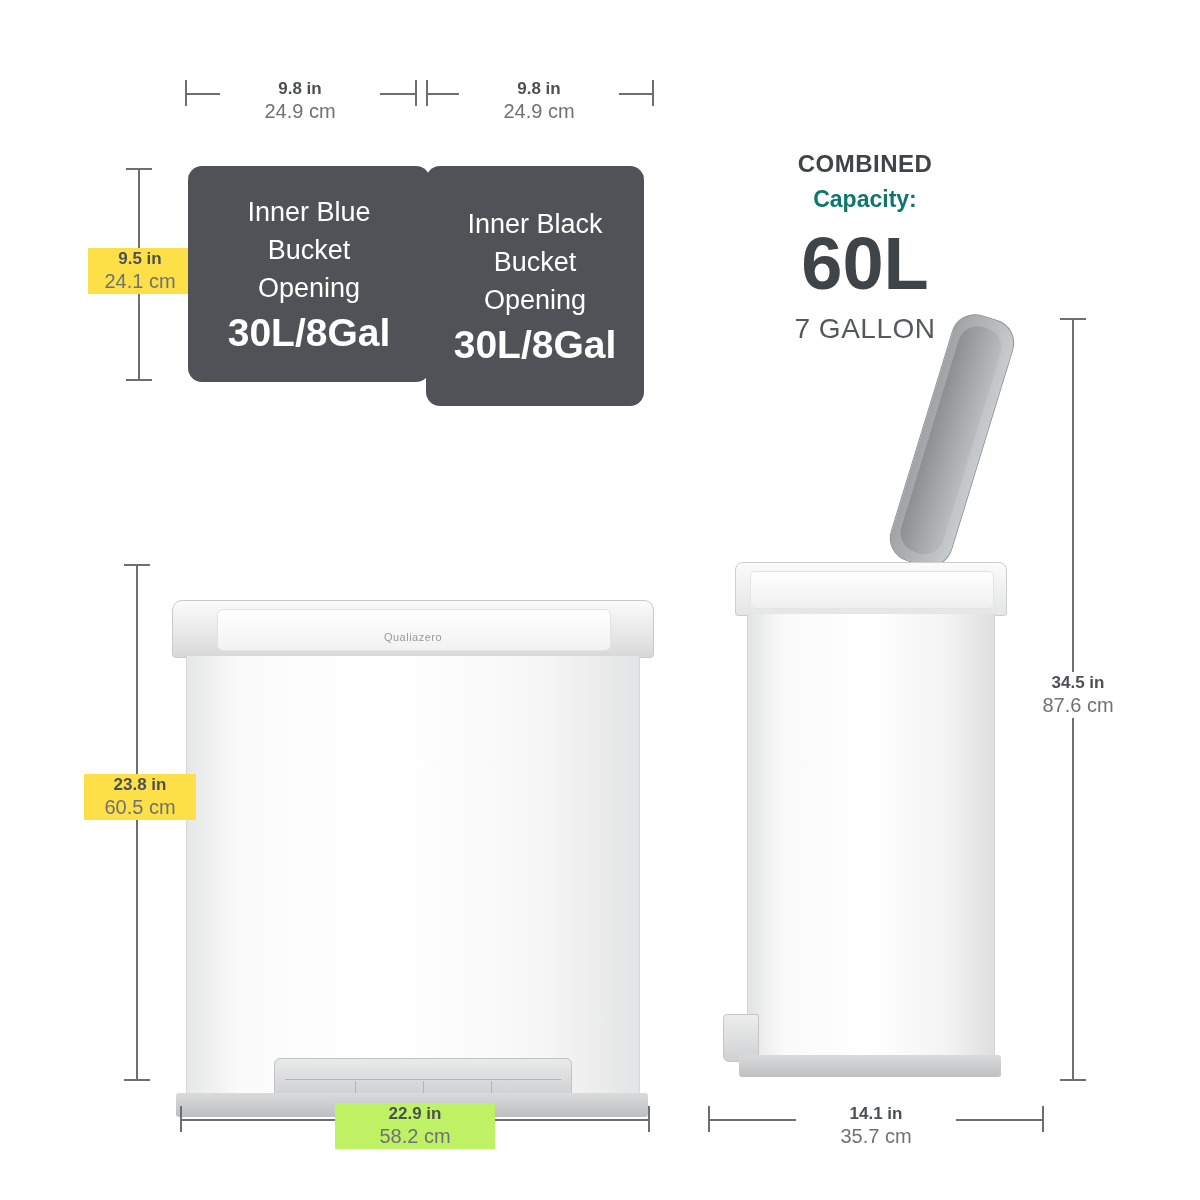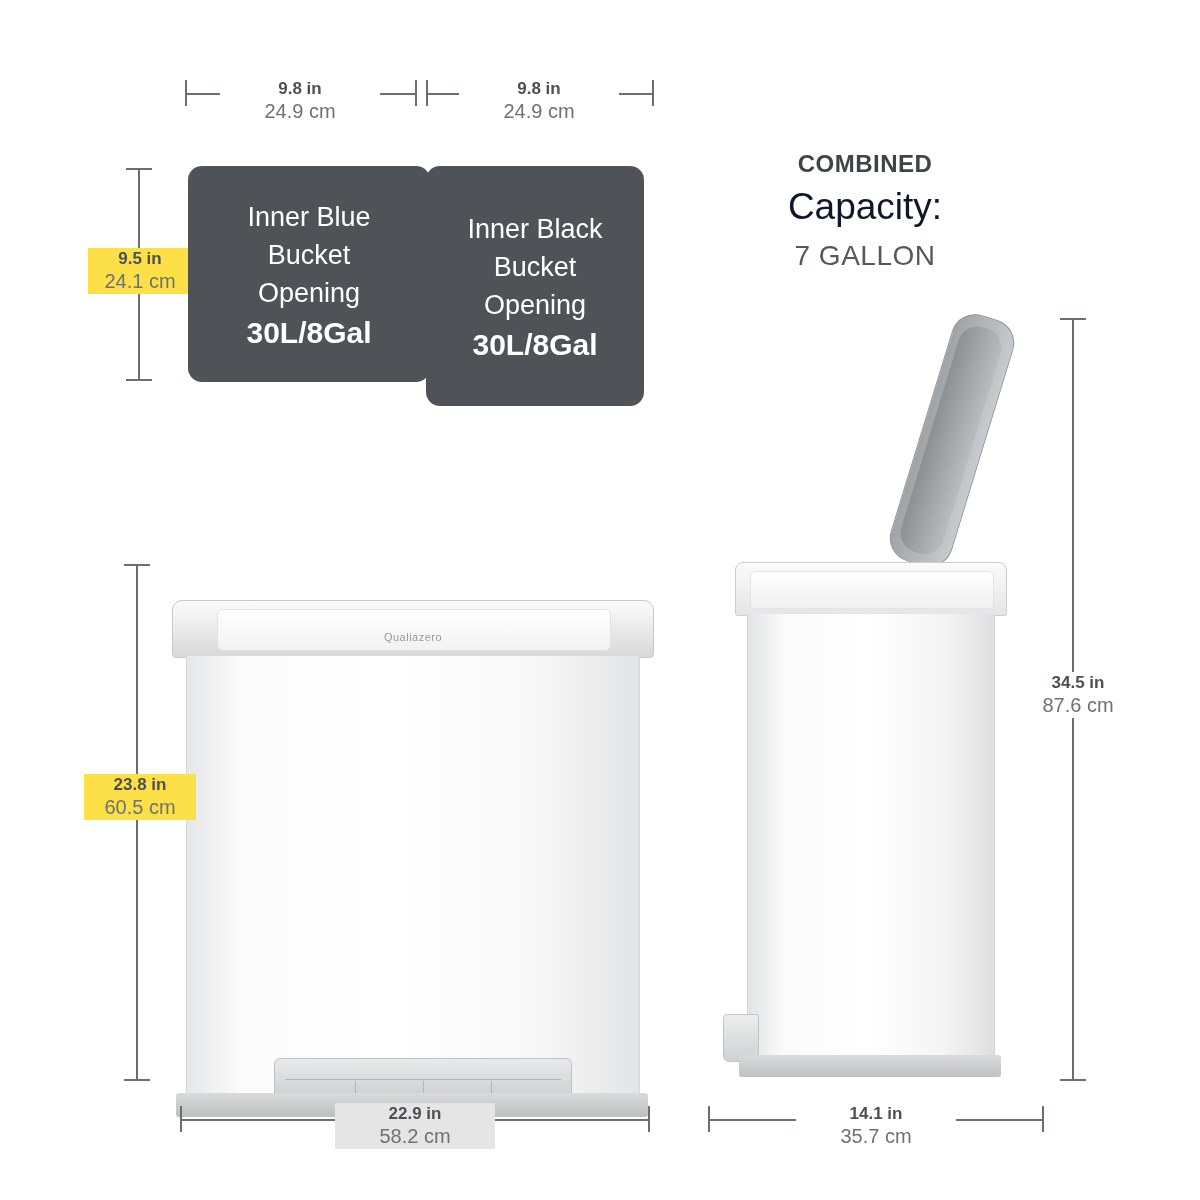--- a/index.html
+++ b/index.html
@@ -31,27 +31,27 @@
     background:#4f5357;
     border-radius:14px;
     color:#ffffff;
     display:flex;
     flex-direction:column;
     align-items:center;
     justify-content:center;
     text-align:center;
   }
   .card .ln{font-size:27px;line-height:1.42;font-weight:400;}
-  .card .cap{font-size:30px;font-weight:bold;margin-top:4px;}
+  .card .cap{font-size:39px;font-weight:bold;margin-top:4px;}
 
   
   .combined-title{
     font-size:24px;font-weight:bold;color:#3f4448;letter-spacing:.5px;
   }
-  .combined-sub{font-size:37px;color:#0f172a;}
+  .combined-sub{font-size:23px;color:#0f766e;font-weight:bold;}
   .combined-big{font-size:74px;font-weight:bold;color:#3f4448;line-height:1;}
   .combined-gal{font-size:28px;color:#55585c;letter-spacing:.5px;}
 
   
   .can-front-wrap{left:148px;top:560px;width:528px;height:530px;margin-top:40px;}
   .front-lid{
     position:absolute;left:24px;top:0;width:480px;height:56px;
     background:linear-gradient(to bottom,#fbfbfb 0%,#ececec 45%,#d8d8d8 100%);
     border:1px solid #c9c9c9;border-radius:10px 10px 4px 4px;
   }
@@ -168,20 +168,21 @@
 <div class="abs card" style="left:426px;top:166px;width:218px;height:240px;">
   <div class="ln">Inner Black</div>
   <div class="ln">Bucket</div>
   <div class="ln">Opening</div>
   <div class="cap">30L/8Gal</div>
 </div>
 
 <div class="abs" style="left:710px;top:150px;width:310px;text-align:center;">
   <div class="combined-title">COMBINED</div>
   <div class="combined-sub" style="margin-top:8px;">Capacity:</div>
+  <div class="combined-big" style="margin-top:14px;">60L</div>
   <div class="combined-gal" style="margin-top:12px;">7 GALLON</div>
 </div>
 
 <div class="abs can-front-wrap">
   <div class="front-lid">
     <div class="front-lid-inner"></div>
     <div class="brand">Qualiazero</div>
   </div>
   <div class="front-body"></div>
   <div class="pedal">
@@ -212,21 +213,21 @@
   <div class="abs dimtext" style="left:84px;top:774px;width:112px;background:#fde047;">
     <div class="d1">23.8 in</div>
     <div class="d2">60.5 cm</div>
   </div>
 </div>
 
 <div class="abs">
   <div class="abs tick-v" style="left:180px;top:1106px;"></div>
   <div class="abs hline" style="left:180px;top:1119px;width:470px;"></div>
   <div class="abs tick-v" style="left:648px;top:1106px;"></div>
-  <div class="abs dimtext" style="left:335px;top:1103px;width:160px;background:#e5e5e5;">
+  <div class="abs dimtext" style="left:335px;top:1103px;width:160px;background:#bef264;">
     <div class="d1">22.9 in</div>
     <div class="d2">58.2 cm</div>
   </div>
 </div>
 
 <div class="abs">
   <div class="abs tick-h" style="left:1060px;top:318px;"></div>
   <div class="abs vline" style="left:1072px;top:318px;height:762px;"></div>
   <div class="abs tick-h" style="left:1060px;top:1079px;"></div>
   <div class="abs dimtext" style="left:1022px;top:672px;width:112px;background:#fff;">

